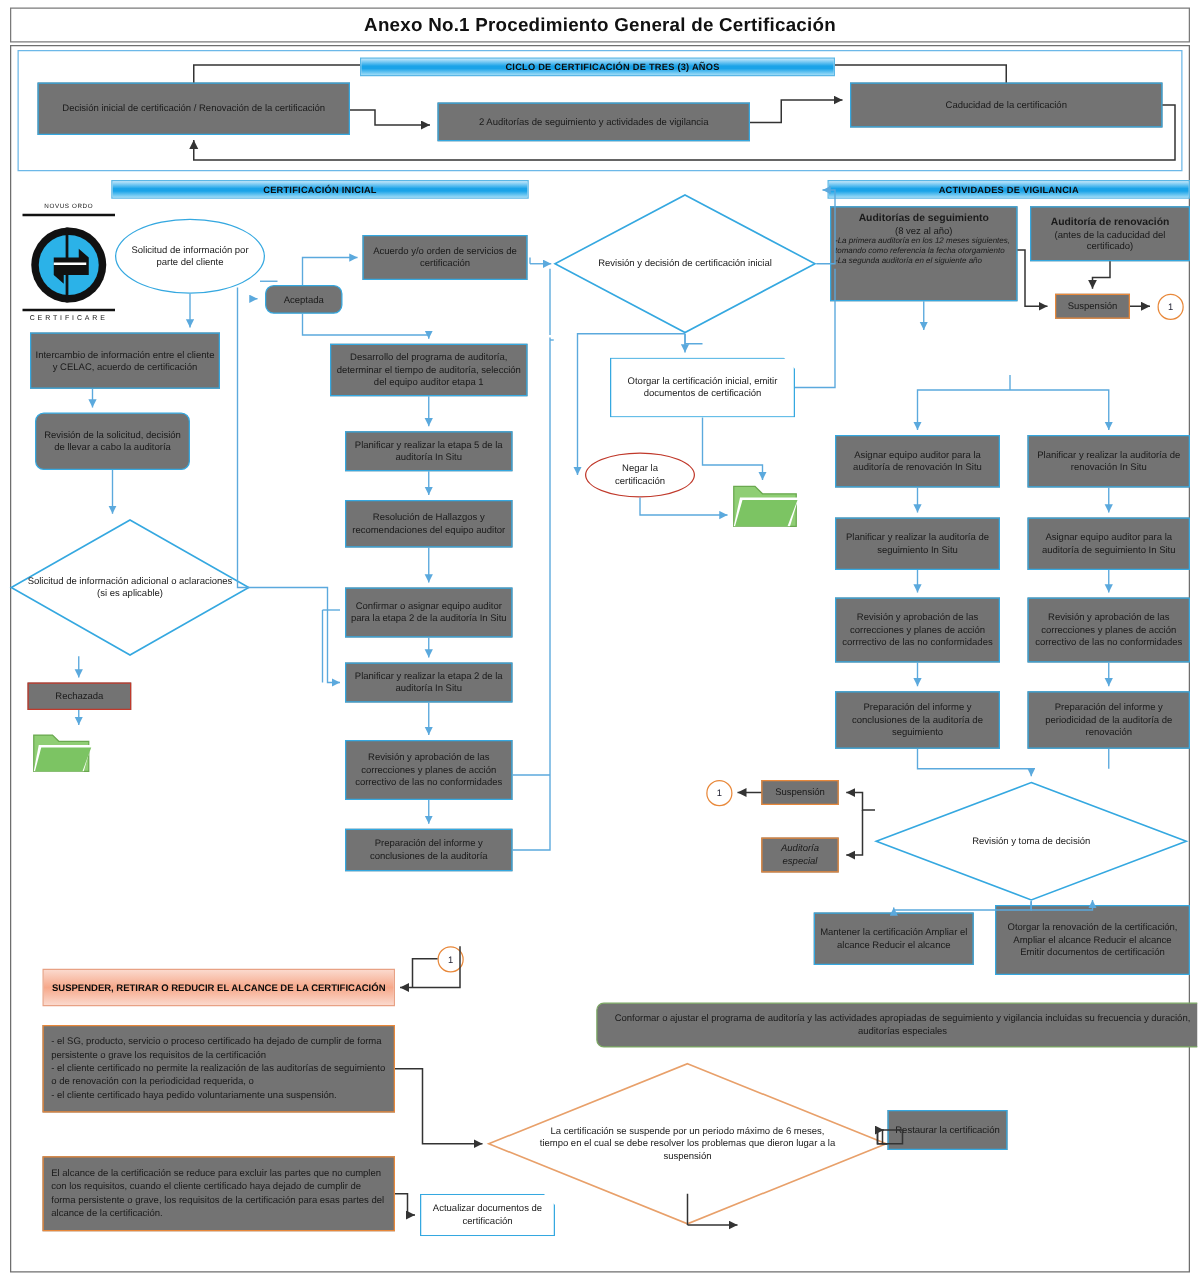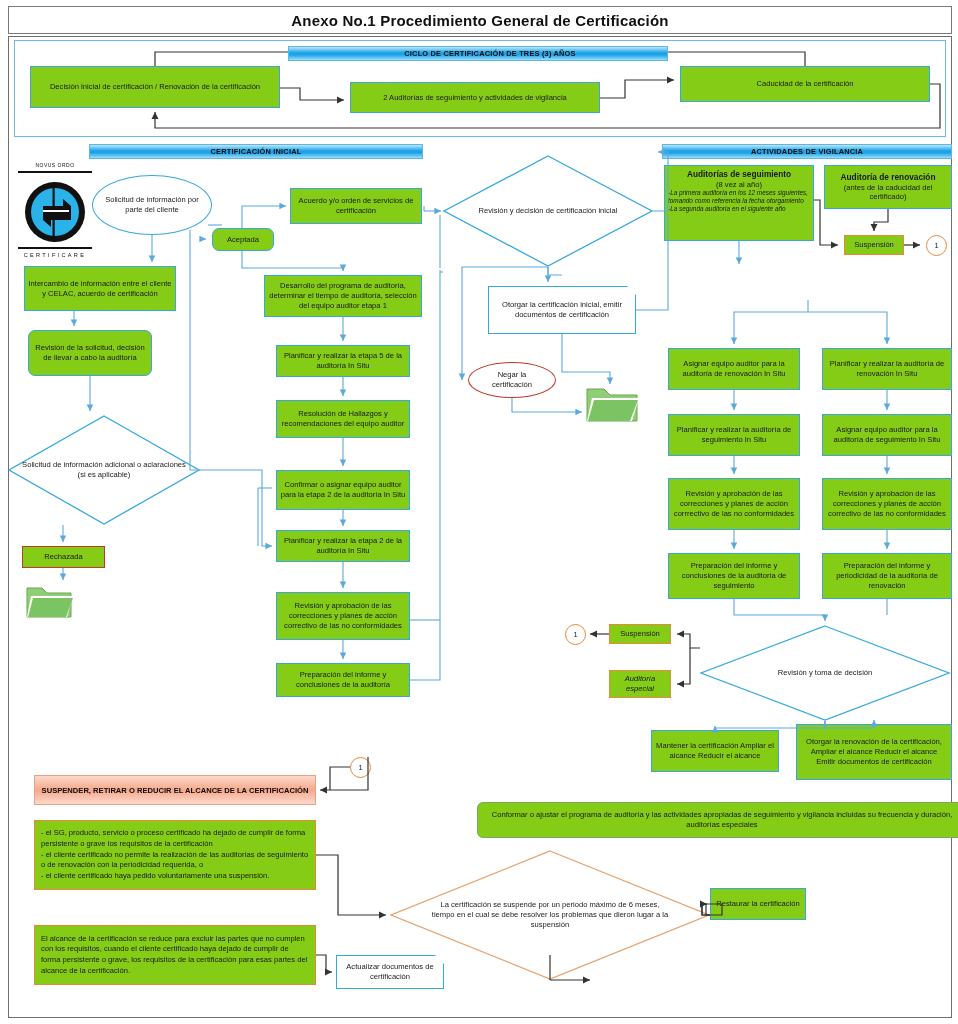--- a/index.html
+++ b/index.html
@@ -8,21 +8,21 @@
   .title-bar{position:absolute;left:8px;top:6px;width:942px;height:26px;border:1px solid #7a7a7a;
              display:flex;align-items:center;justify-content:center;background:#fff;}
   .title-bar .t{font-size:15px;font-weight:bold;color:#111;letter-spacing:.2px;}
 
   .canvas{position:absolute;left:8px;top:36px;width:942px;height:980px;border:1px solid #6e6e6e;background:#fff;}
 
   .panel{position:absolute;border:1px solid #6cb8e8;background:#fff;}
 
   
   .node{position:absolute;box-sizing:border-box;display:flex;align-items:center;justify-content:center;
-        text-align:center;font-size:7.6px;line-height:1.28;color:#1a1a1a;padding:2px 3px;background:#84cc16;}
+        text-align:center;font-size:7.6px;line-height:1.28;color:#1a1a1a;padding:2px 3px;background:#737373;}
   .blue{border:1.3px solid #35a8e0;}
   .blue-round{border:1.3px solid #35a8e0;border-radius:7px;}
   .red{border:1.6px solid #c0392b;}
   .orange{border:1.3px solid #e8883a;}
   .green-b{border:1.3px solid #7ba863;border-radius:6px;}
 
   
   .banner{position:absolute;box-sizing:border-box;height:15px;display:flex;align-items:center;justify-content:center;
     font-size:7.4px;font-weight:bold;color:#0d0d0d;letter-spacing:.2px;
     background:linear-gradient(to bottom,#bfe6fb 0%,#1aa3e8 45%,#1aa3e8 60%,#9ddcf8 100%);

